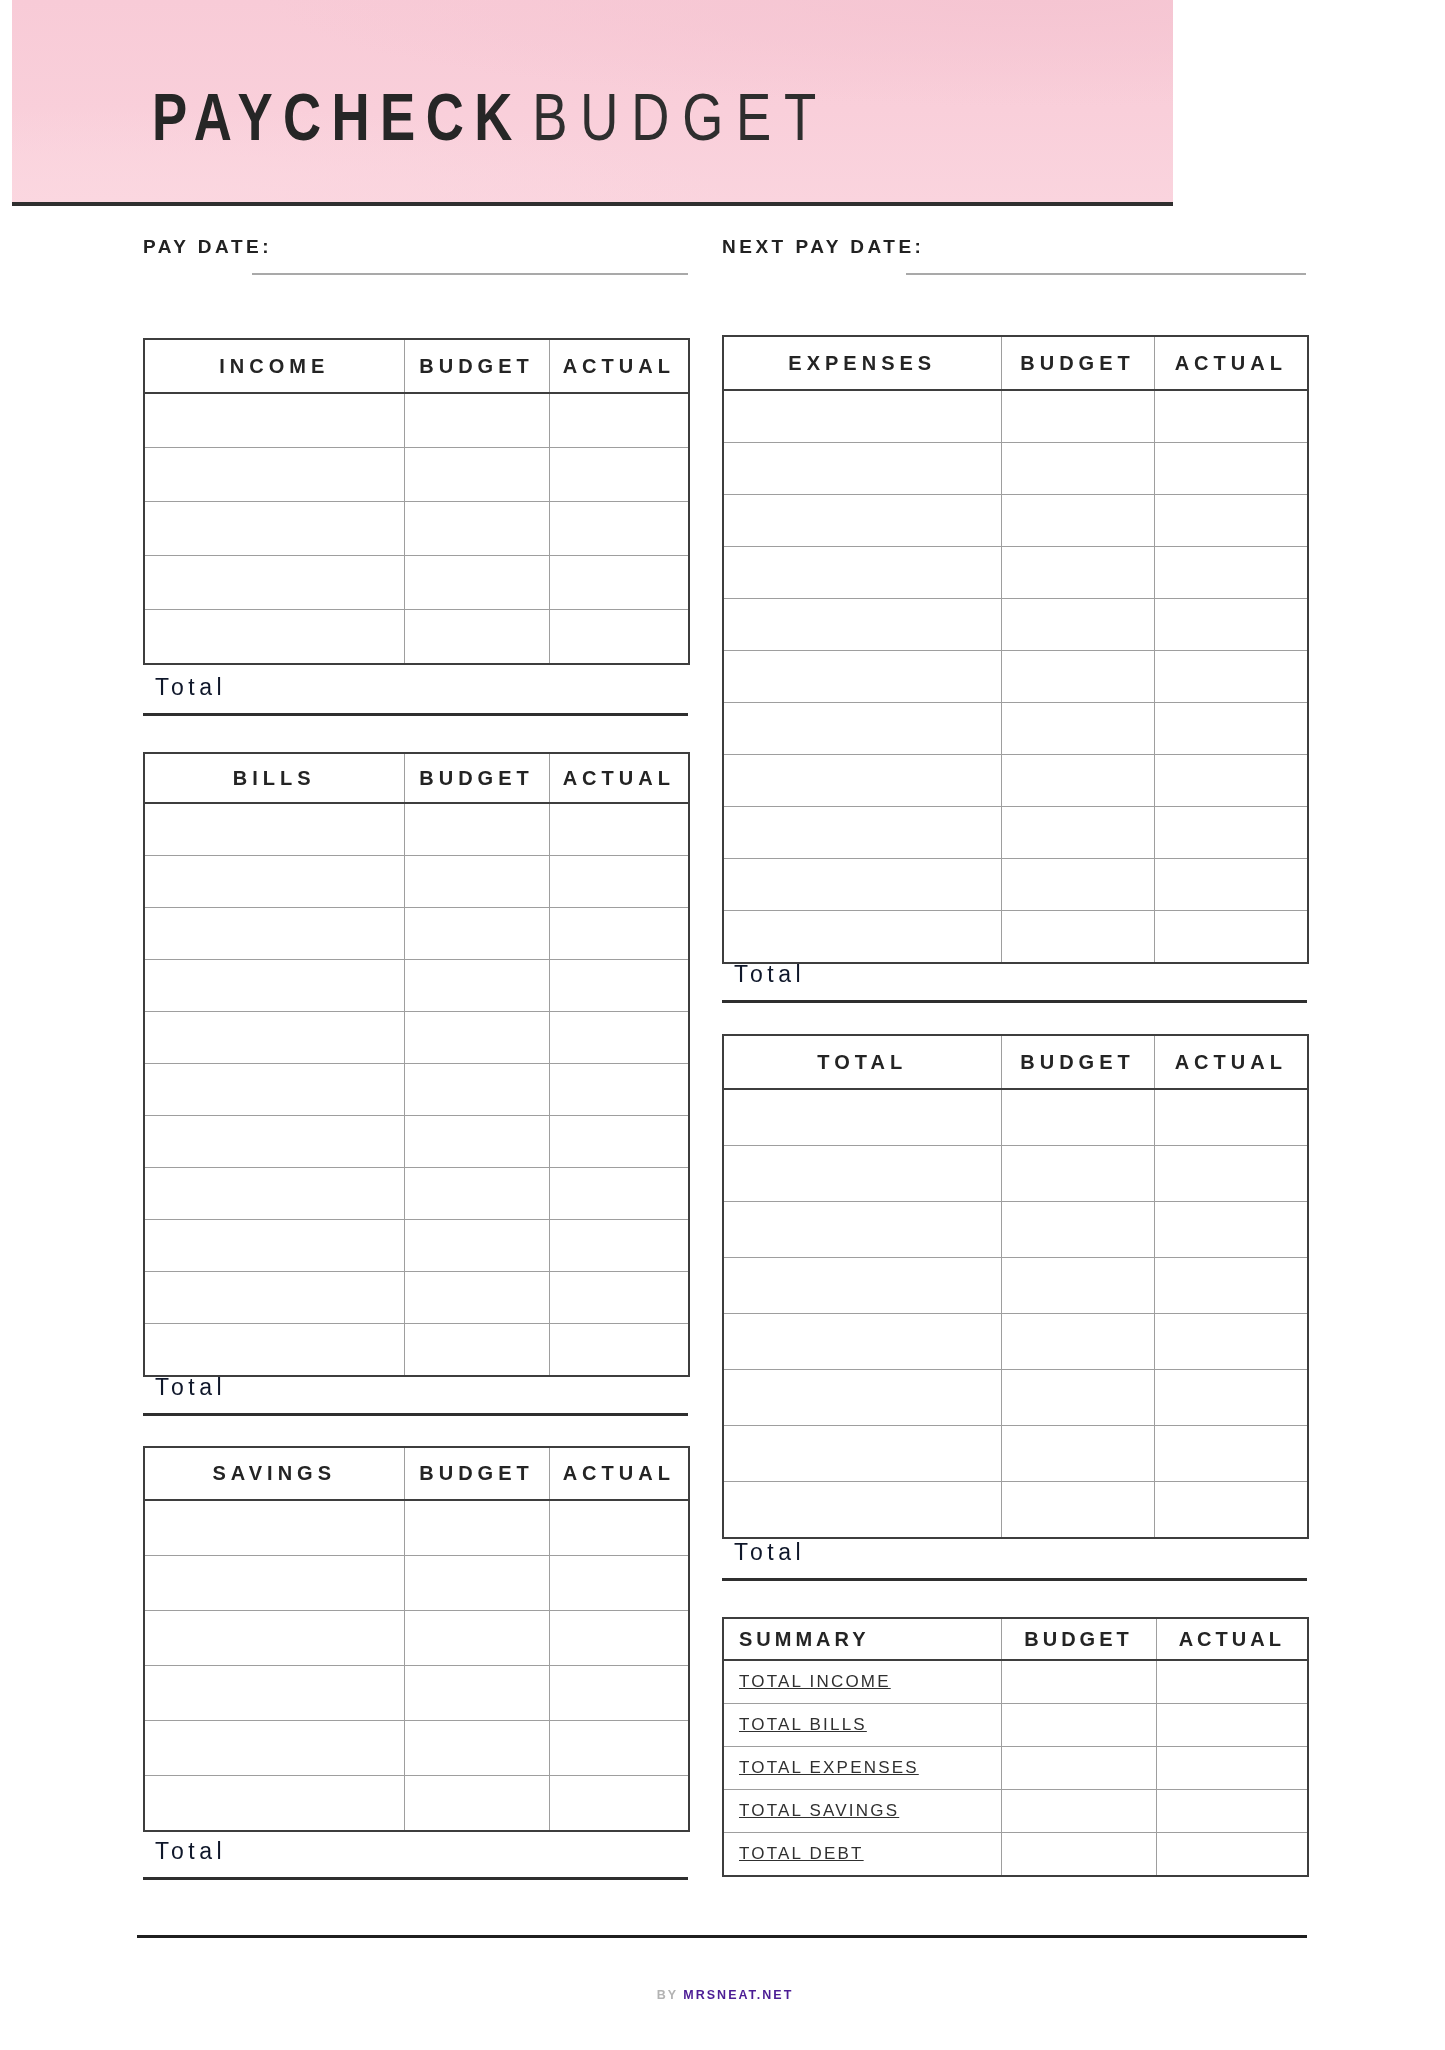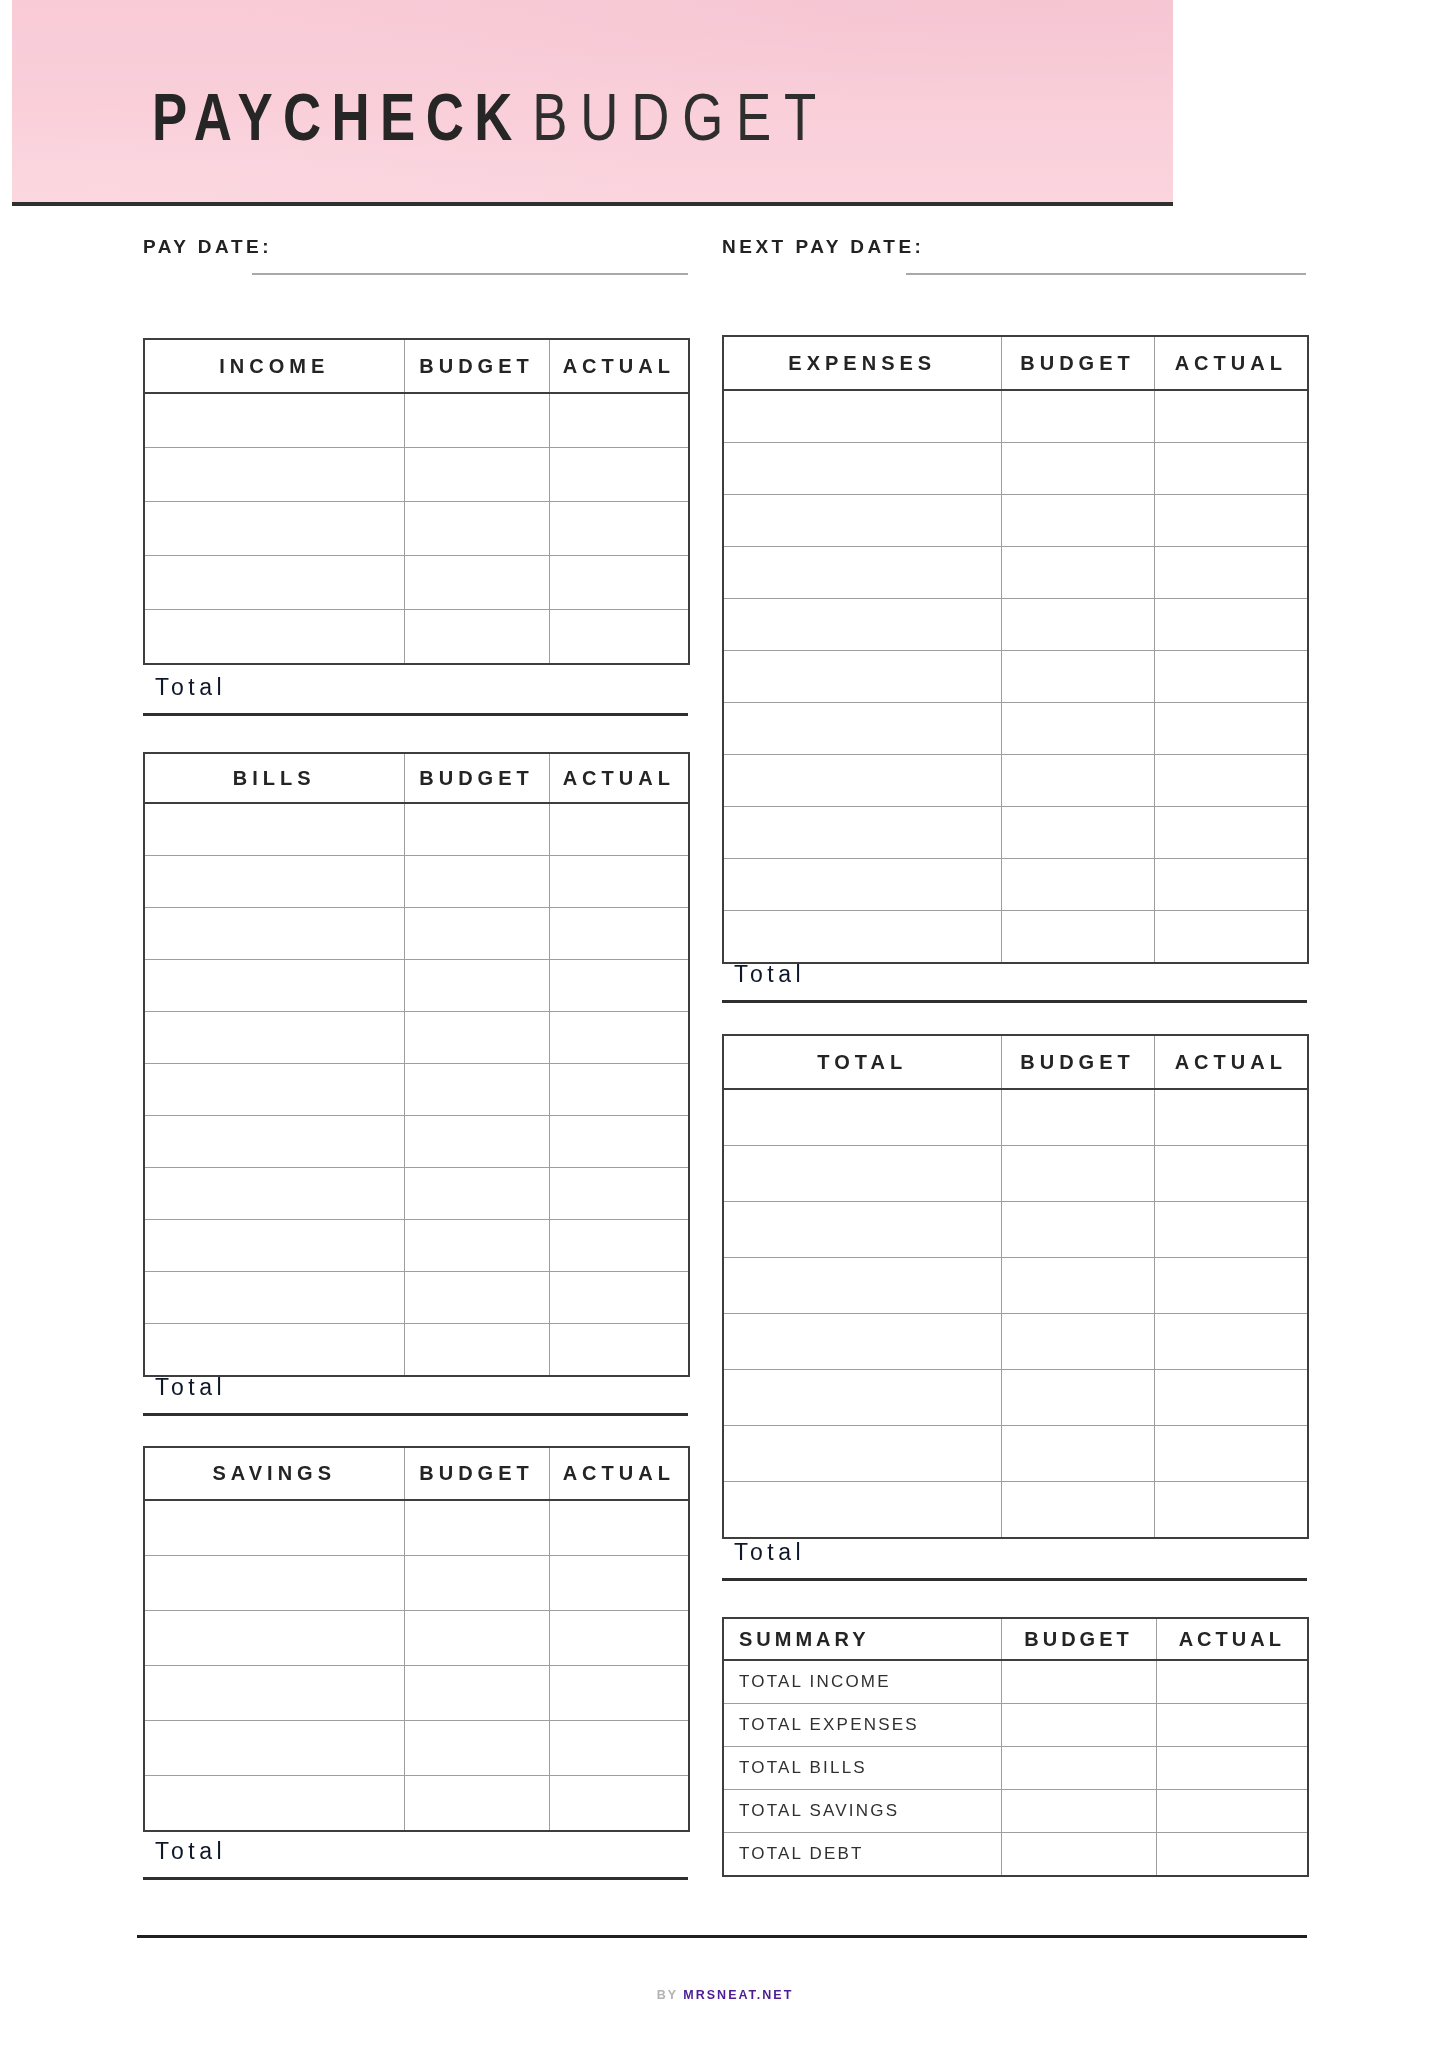--- a/index.html
+++ b/index.html
@@ -56,21 +56,21 @@
   #tbl-expenses td{height:51px;}
   #tbl-debt{left:722px;top:1034px;width:585px;}
   #tbl-debt thead th{height:52px;}
   #tbl-debt td{height:55px;}
   #tbl-summary{left:722px;top:1617px;width:585px;}
   #tbl-summary thead th{height:40px;font-size:20px;letter-spacing:4px;}
   #tbl-summary td{height:42px;}
   #tbl-summary th.name{text-align:left;padding-left:15px;}
   #tbl-summary td.name{
     text-align:left;padding-left:15px;font-size:17px;font-weight:400;
-    letter-spacing:2.2px;color:#303030;
+    letter-spacing:2.2px;color:#303030;text-decoration:underline;
   }
   
   .total{
     position:absolute;border-bottom:3px solid #2f2f2f;
     display:flex;align-items:flex-end;
   }
   .total span{
     font-size:23px;letter-spacing:4.5px;color:#0f172a;font-weight:400;
     padding:0 0 12px 12px;
   }
@@ -423,26 +423,26 @@
       <th>ACTUAL</th>
     </tr>
   </thead>
   <tbody>
     <tr>
       <td class="name">TOTAL INCOME</td>
       <td></td>
       <td></td>
     </tr>
     <tr>
+      <td class="name">TOTAL BILLS</td>
+      <td></td>
+      <td></td>
+    </tr>
+    <tr>
       <td class="name">TOTAL EXPENSES</td>
-      <td></td>
-      <td></td>
-    </tr>
-    <tr>
-      <td class="name">TOTAL BILLS</td>
       <td></td>
       <td></td>
     </tr>
     <tr>
       <td class="name">TOTAL SAVINGS</td>
       <td></td>
       <td></td>
     </tr>
     <tr>
       <td class="name">TOTAL DEBT</td>

